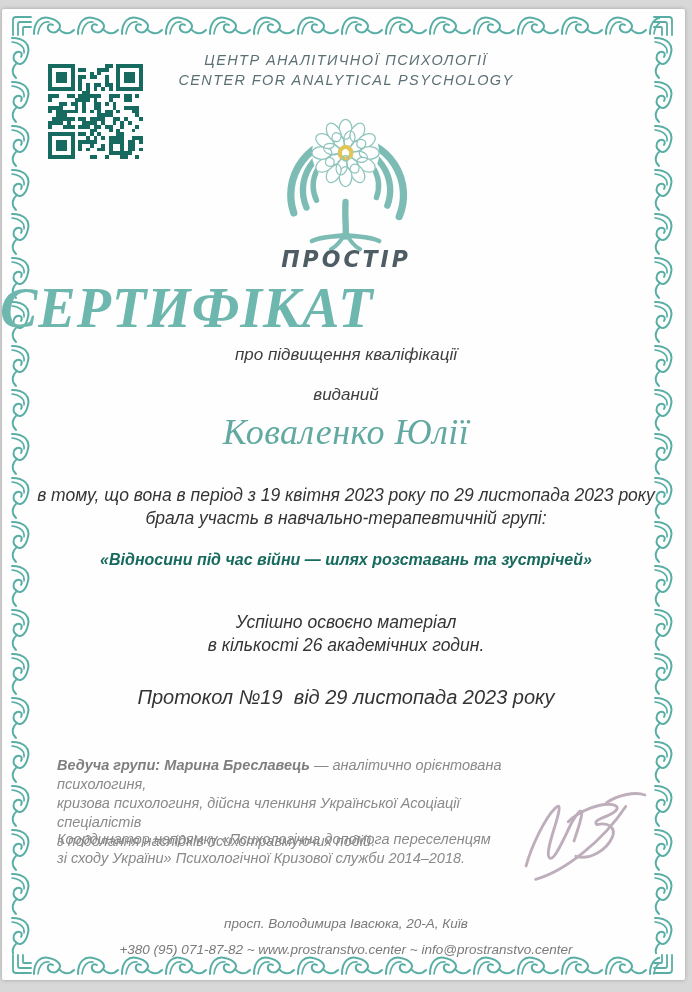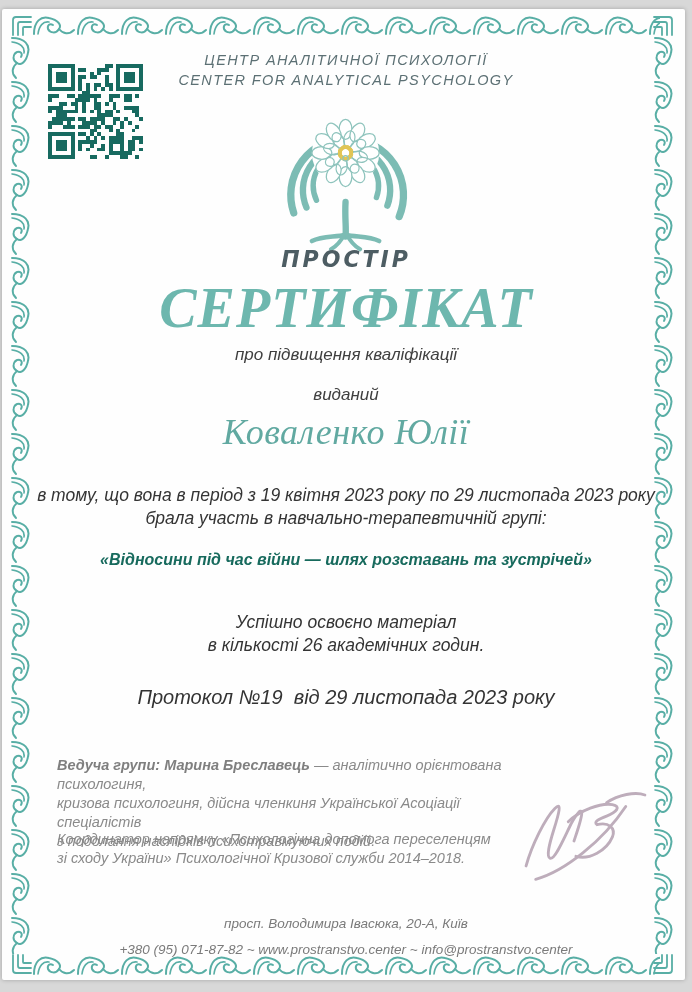--- a/index.html
+++ b/index.html
@@ -26,21 +26,21 @@
   
   .logo-svg{position:absolute;left:266px;top:102px;}
   .wordmark{
     position:absolute;top:246px;left:0;right:0;text-align:center;
     font-family:"DejaVu Sans", sans-serif;
     font-size:22px;font-weight:bold;letter-spacing:3px;color:#4d5d63;
     transform:scaleY(1.08);
   }
   
   .cert-title{
-    position:absolute;top:276px;left:0;right:0;text-align:center;
+    position:absolute;top:276px;left:0;right:0;text-align:left;
     font-family:"Liberation Serif", serif;
     font-size:56px;font-weight:600;color:#6db7ae;letter-spacing:1px;
   }
   .sub{position:absolute;left:0;right:0;text-align:center;
     font-size:17px;color:#3f3f3f;}
   .recipient{
     position:absolute;top:411px;left:0;right:0;text-align:center;
     font-family:"Liberation Serif", serif;
     font-size:36px;color:#61a9a1;letter-spacing:.5px;
   }

